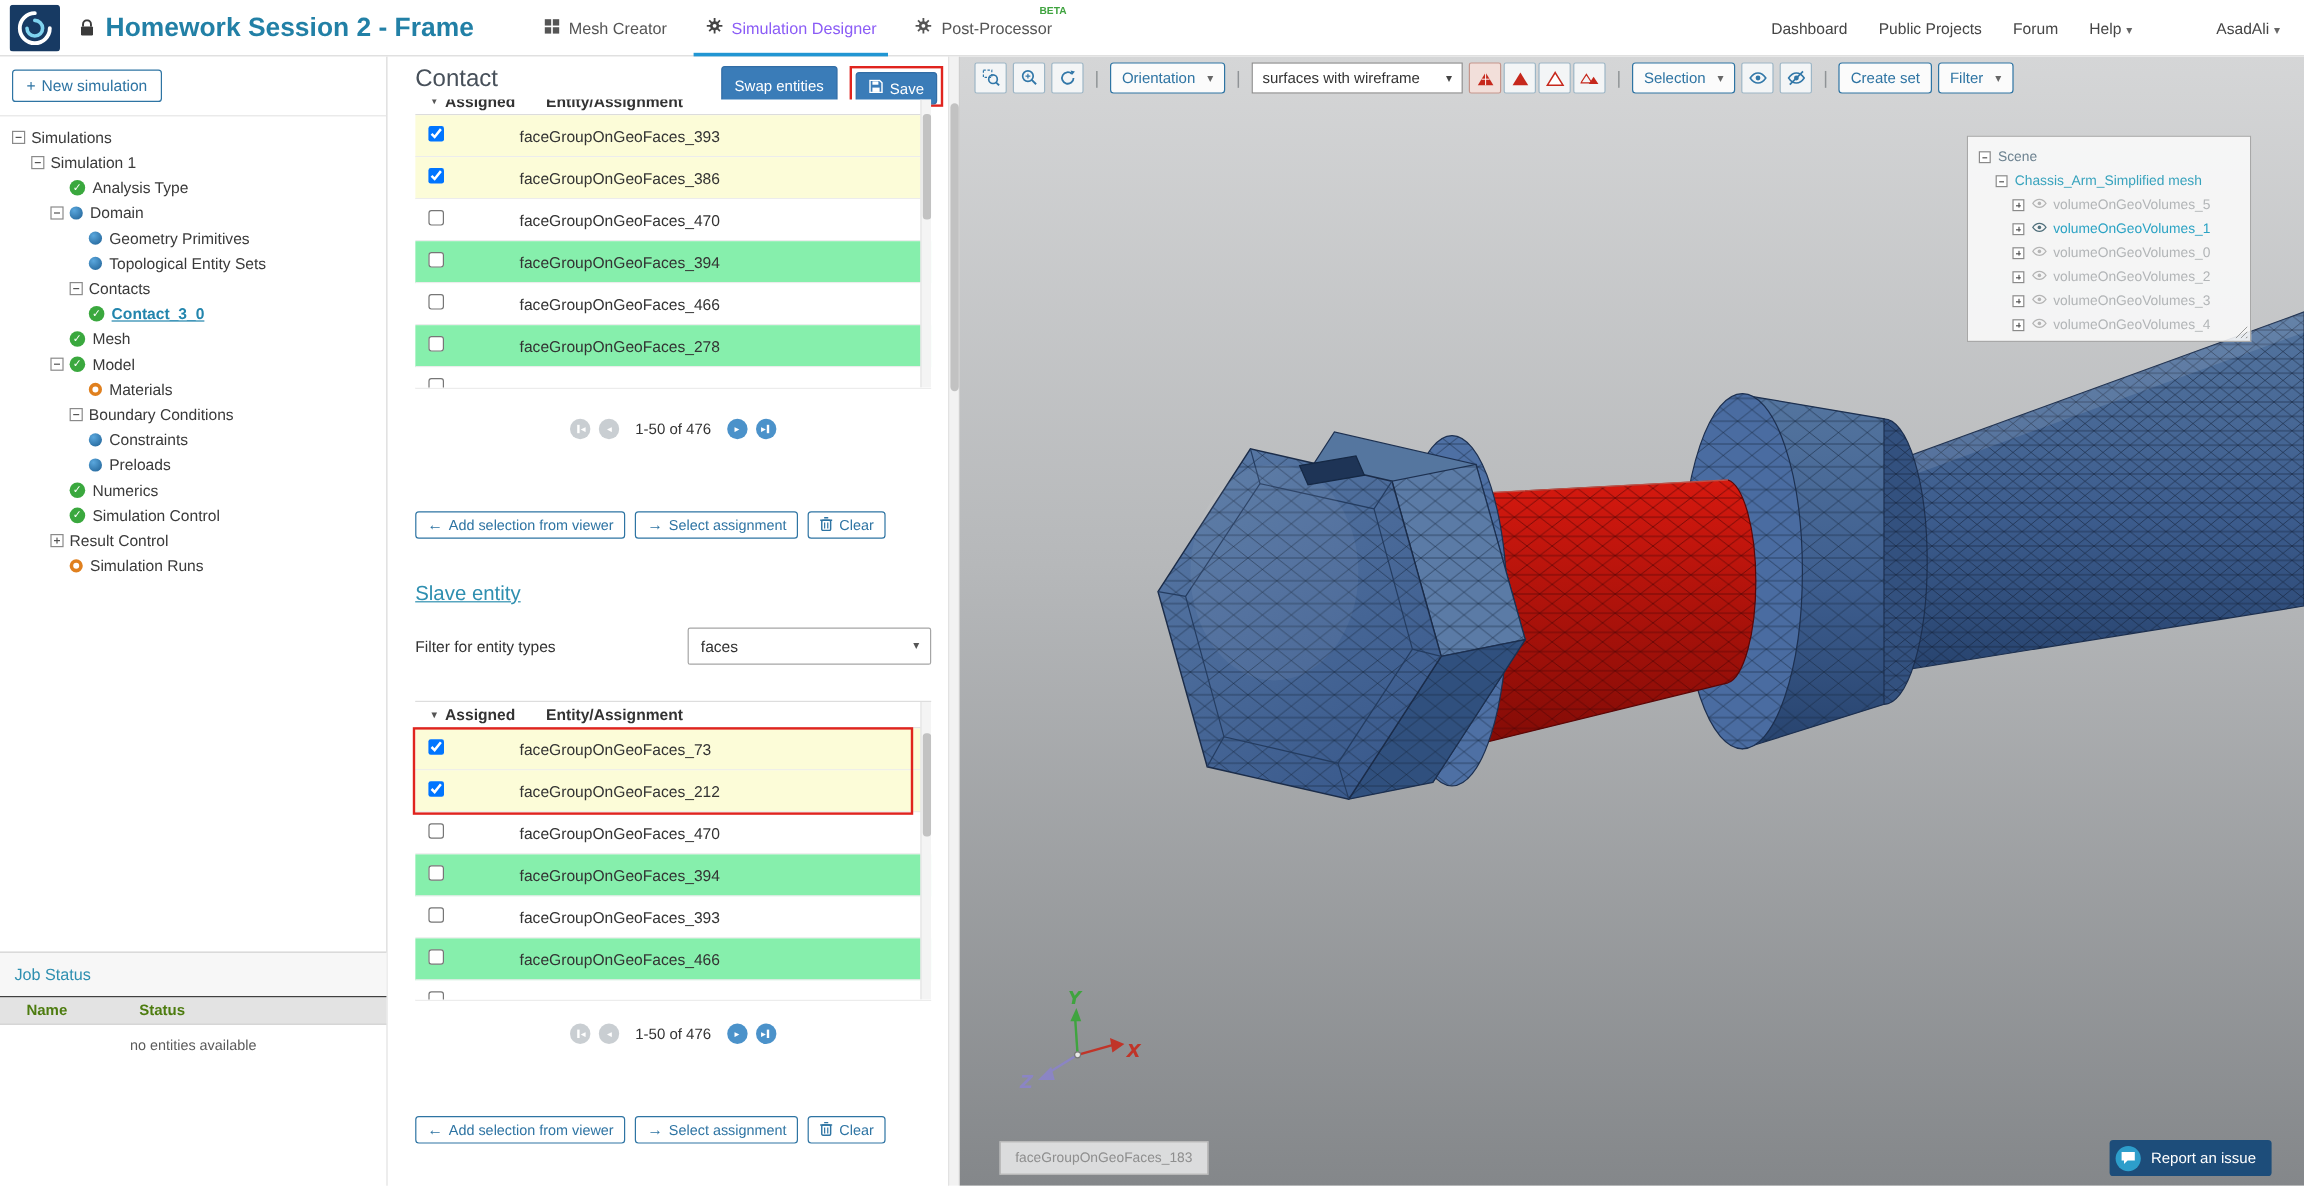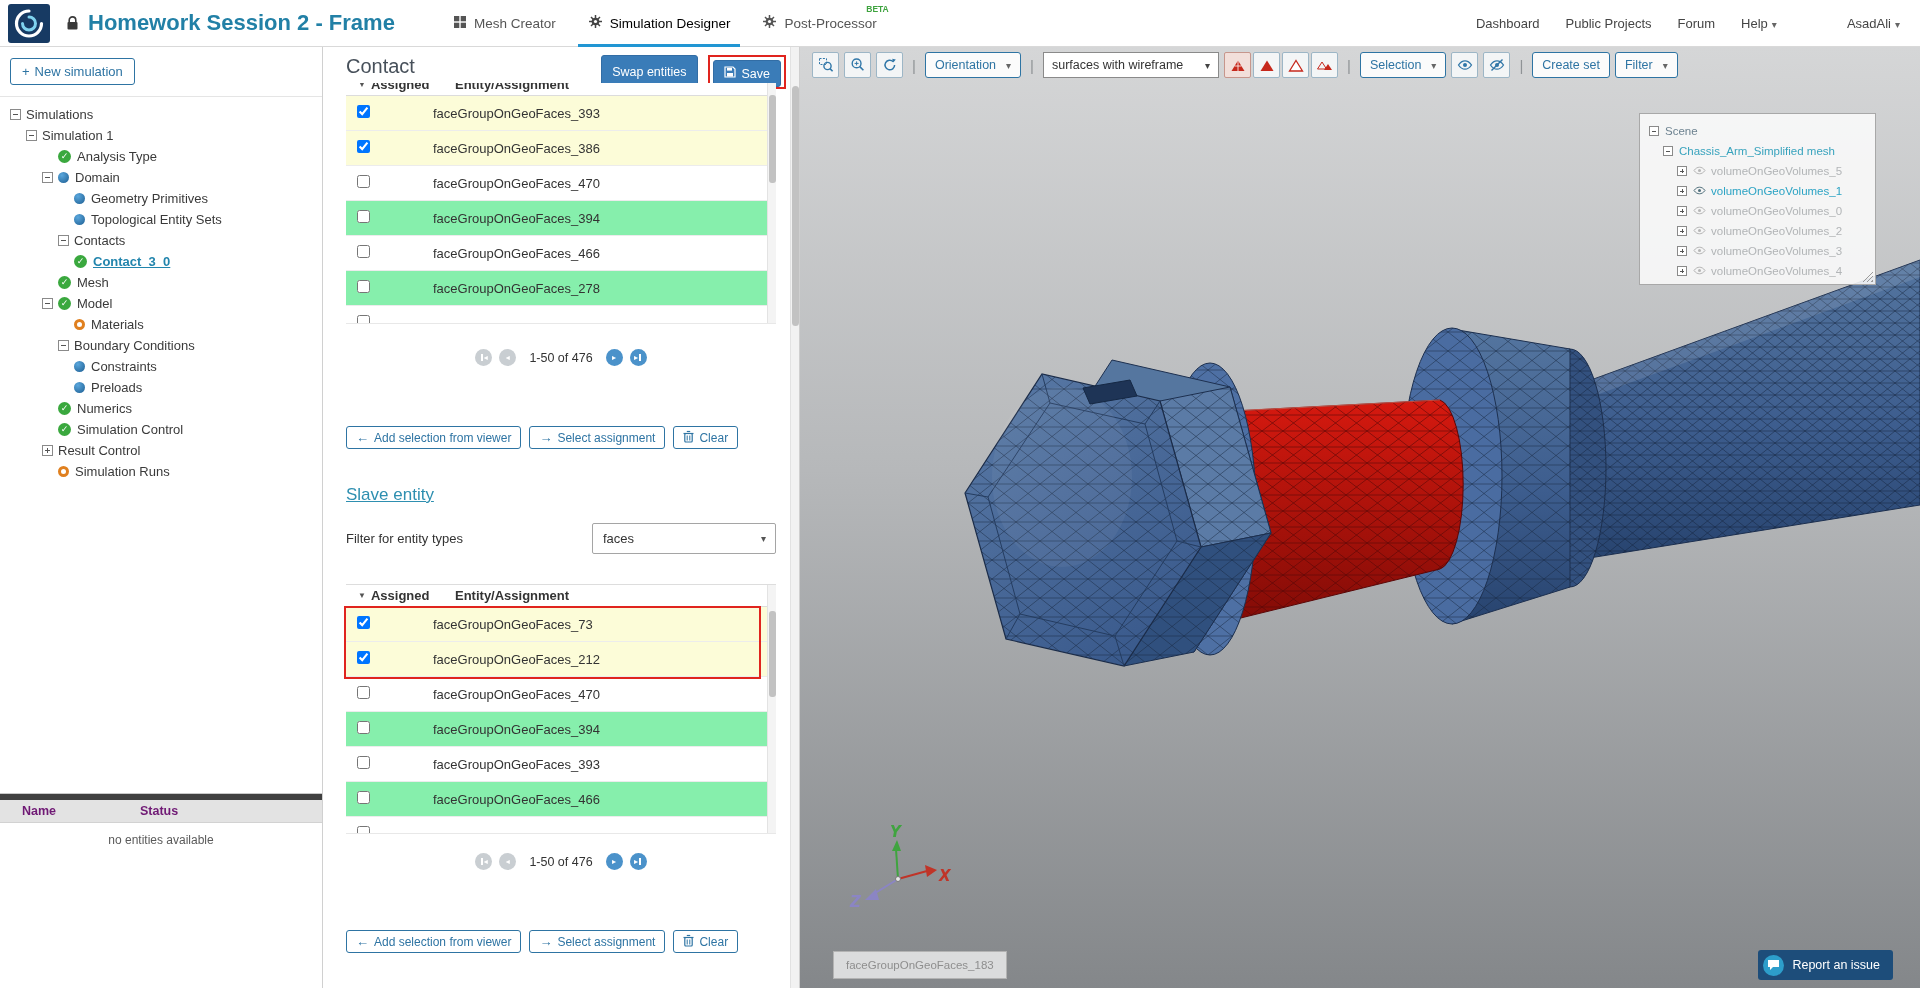--- a/index.html
+++ b/index.html
@@ -8,21 +8,21 @@
 
   
   .navbar{position:absolute;top:0;left:0;right:0;height:47px;background:#fff;
     border-bottom:1px solid #d9d9d9;display:flex;align-items:center;z-index:50;}
   .logo{width:42px;height:39px;margin-left:8px;cursor:pointer;flex:none;}
   .lock{margin-left:16px;display:flex;align-items:center;}
   .proj-title{color:#2280a6;font-size:22px;margin-left:9px;white-space:nowrap;font-weight:bold;}
   .tabs{display:flex;margin-left:42px;height:47px;align-items:stretch;}
   .tab{display:flex;align-items:center;gap:7px;padding:0 16px;font-size:13.5px;color:#555;
     position:relative;cursor:pointer;white-space:nowrap;}
-  .tab.active{color:#000000;}
+  .tab.active{color:#8b5cf6;}
   .tab.active::after{content:"";position:absolute;left:6px;right:6px;bottom:0;height:3px;background:#2196d3;}
   .beta{position:absolute;top:4px;right:4px;color:#3fa33f;font-size:8.5px;font-weight:bold;}
   .nav-right{margin-left:auto;display:flex;align-items:center;gap:26px;margin-right:20px;
     font-size:13px;color:#454545;white-space:nowrap;}
   .nav-right>span{cursor:pointer;}
   .nav-user{margin-left:44px;}
   .caret{font-size:10px;color:#666;margin-left:4px;}
 
   
   .sidebar{position:absolute;top:47px;left:0;width:323px;bottom:0;background:#fff;
@@ -45,22 +45,22 @@
     font-size:9px;line-height:13px;text-align:center;font-weight:bold;}
   .ic-check::before{content:"✓";}
   .ic-dot{width:11px;height:11px;border-radius:50%;
     background:radial-gradient(circle at 35% 30%,#5aa7dd,#1d5e92);}
   .ic-ring{width:11px;height:11px;border-radius:50%;border:3px solid #e0801f;background:#fff;}
   .selected-label{color:#2285ad;text-decoration:underline;font-weight:bold;}
 
   .job-status{position:absolute;left:0;right:0;top:746px;bottom:0;border-top:1px solid #c9c9c9;
     background:#fff;}
   .job-title{color:#2e8fb0;font-size:13.5px;padding:11px 12px 10px;background:#f7f7f7;}
-  .job-head{display:flex;background:#e3e3e3;border-top:6px solid #404040;border-bottom:1px solid #d2d2d2;
-    font-weight:bold;font-size:12.5px;color:#701a75;padding:4px 0;gap:24px;}
+  .job-head{display:flex;background:#e3e3e3;border-top:1px solid #404040;border-bottom:1px solid #d2d2d2;
+    font-weight:bold;font-size:12.5px;color:#4d7c0f;padding:4px 0;}
   .job-head .c1{width:116px;padding-left:22px;}
   .job-empty{text-align:center;color:#5a5a5a;font-size:12px;padding-top:10px;}
 
   
   .panel{position:absolute;top:47px;left:323px;width:467px;bottom:0;background:#fff;}
   .panel-scrollbar{position:absolute;top:47px;left:790px;width:10px;bottom:0;background:#f2f2f2;
     border-left:1px solid #e2e2e2;border-right:1px solid #cfcfcf;z-index:40;}
   .panel-scroll-thumb{position:absolute;top:39px;left:1px;width:7px;height:240px;background:#c2c2c2;
     border-radius:4px;cursor:pointer;}
 
@@ -99,21 +99,21 @@
   .actions{position:absolute;left:23px;display:flex;gap:8px;}
   .actions1{top:379px;} .actions2{top:883px;}
   .btn-outline{display:inline-flex;align-items:center;gap:5px;border:1px solid #2e74a3;color:#2e74a3;
     background:#fff;font-size:12px;padding:0 9px;height:23px;border-radius:3px;cursor:pointer;white-space:nowrap;}
   .arrow-ic{font-size:13px;line-height:1;}
 
   .slave-heading{position:absolute;top:438px;left:23px;font-size:17px;color:#2e8fb0;text-decoration:underline;}
   .filter-row{position:absolute;top:476px;left:23px;width:430px;display:flex;align-items:center;
     justify-content:space-between;}
   .filter-label{font-size:13px;color:#333;}
-  .sel{position:relative;width:184px;height:31px;border:1px solid #a5a5a5;border-radius:2px;background:#fff;
+  .sel{position:relative;width:203px;height:31px;border:1px solid #a5a5a5;border-radius:2px;background:#fff;
     font-size:13px;color:#333;display:flex;align-items:center;padding:0 10px;cursor:pointer;}
   .sel .sel-caret{position:absolute;right:9px;font-size:10px;color:#555;}
 
   .red-box{position:absolute;top:559px;left:21px;width:417px;height:73px;border:2px solid #e0241e;
     pointer-events:none;z-index:6;}
 
   
   .viewer{position:absolute;top:47px;left:800px;right:0;bottom:0;overflow:hidden;
     background:linear-gradient(#d5d6d7 0%,#b6b8ba 45%,#84878a 100%);}
   .model-svg{position:absolute;inset:0;}
@@ -311,20 +311,21 @@
         <span>Result Control</span>
       </div>
     <div class="trow lvl2">
         <span class="sp"></span>
         <span class="ic ic-ring"></span>
         <span>Simulation Runs</span>
       </div>
   </div>
 
   <div class="job-status">
+    <div class="job-title">Job Status</div>
     <div class="job-head">
       <span class="c1">Name</span>
       <span>Status</span>
     </div>
     <div class="job-empty">no entities available</div>
   </div>
 </div>
 
 <div class="panel">
   <div class="panel-head">

